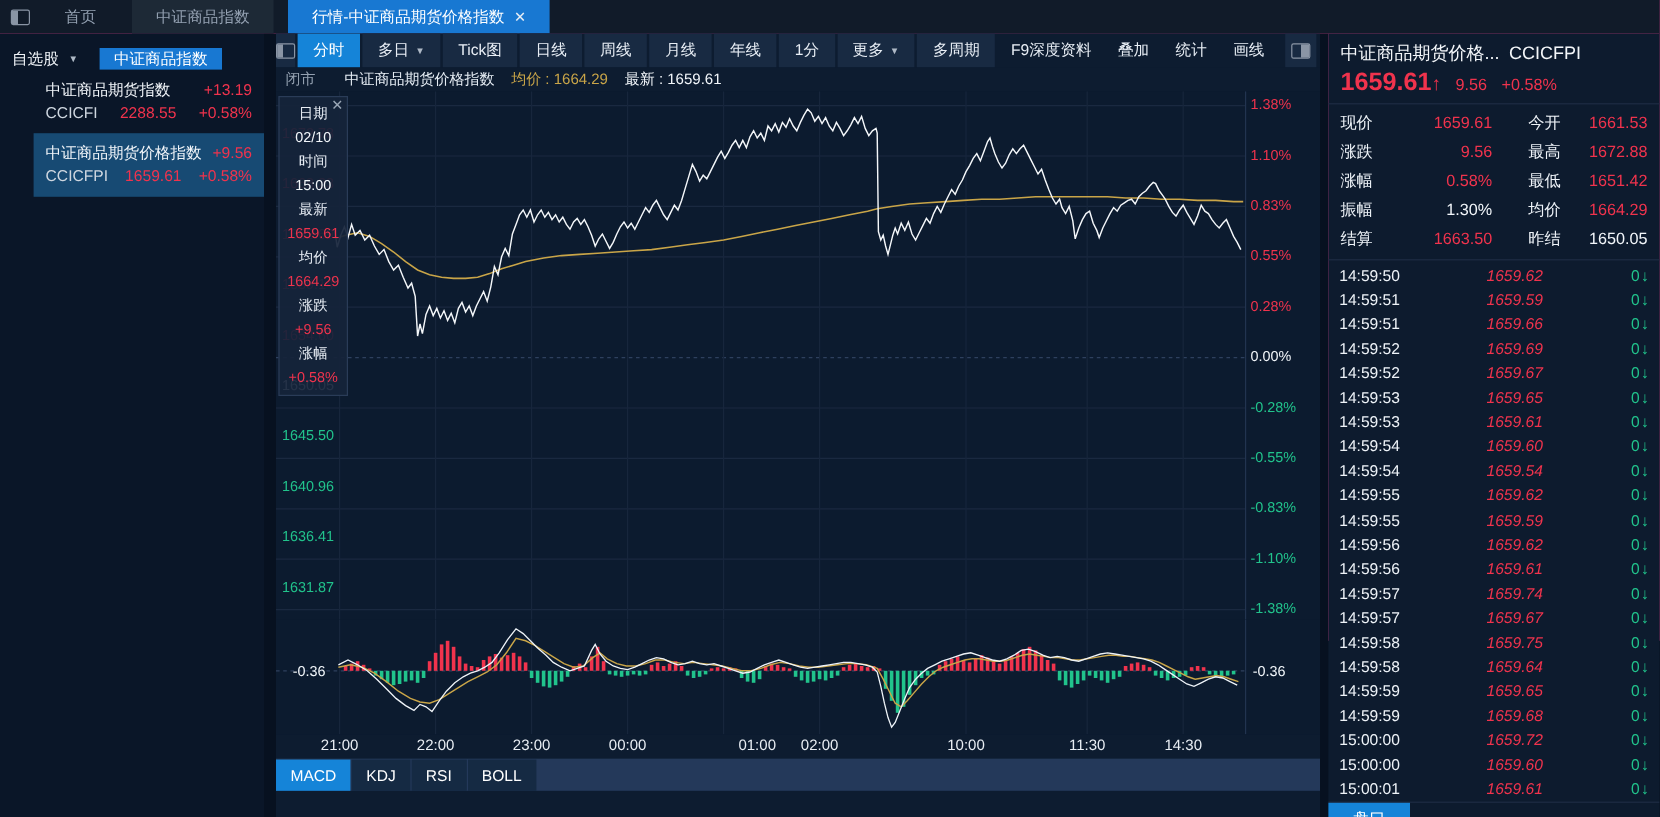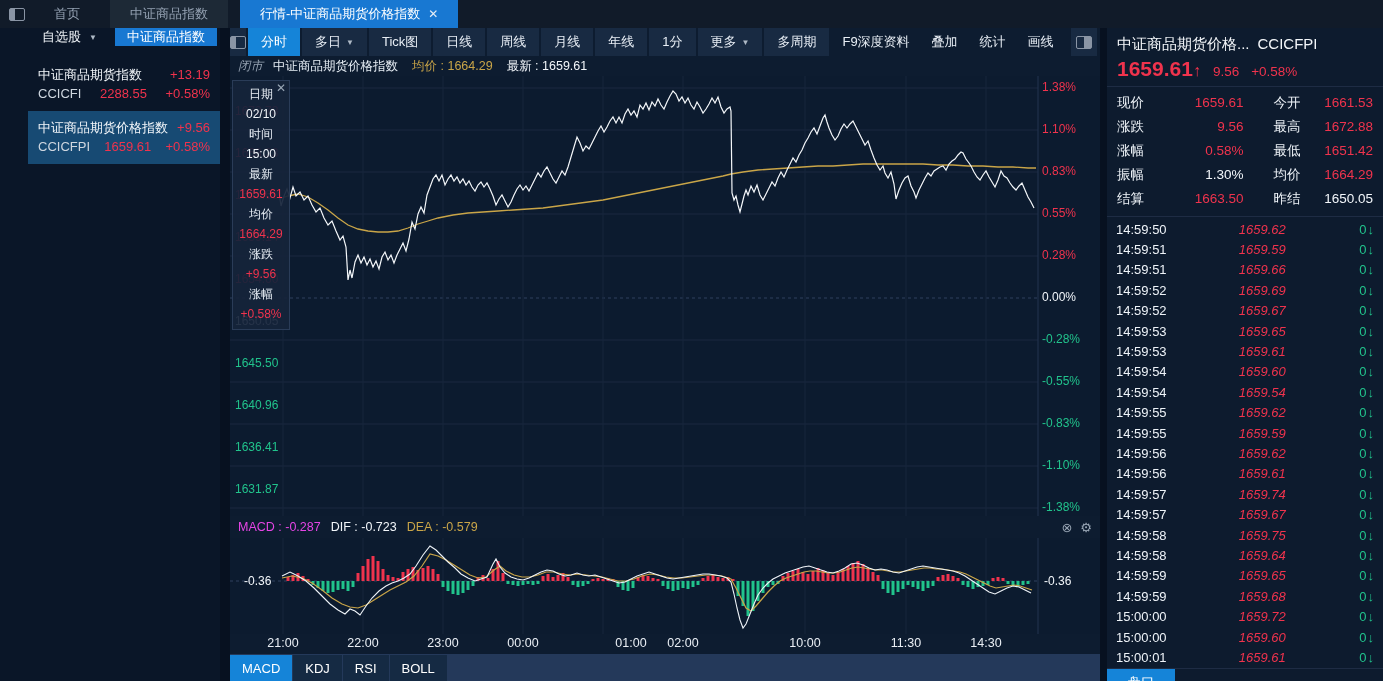--- a/index.html
+++ b/index.html
@@ -15,21 +15,21 @@
   .panel-ic.right { background:linear-gradient(to left,#8a95a5 0 7px,transparent 7px); }
   .top-tab { display:flex; align-items:center; padding:0 20px; color:#94a1b2; font-size:13px; cursor:default; }
   .top-tab.boxed { background:#1d2936; margin-left:10px; }
   .top-tab.active { background:#1878d2; color:#fff; margin-left:12px; }
   .top-tab .x { margin-left:8px; font-size:12px; color:#e8eef5; }
 
   .main { flex:1; display:flex; }
 
   
   .sidebar { width:220px; background:#0a1628; display:flex; flex-direction:column; }
-  .side-head { height:30px; display:flex; align-items:flex-start;margin-left:32px; }
+  .side-head { height:30px; display:flex; align-items:flex-end; }
   .dd-btn { display:flex; align-items:center; padding:0 10px; color:#f0f4f8; font-size:13px; }
   .dd-btn .caret { font-size:8px; margin-left:8px; color:#aeb9c6; }
   .grp-btn { background:#1878d2; color:#fff; font-size:13px; display:flex; align-items:center; padding:0 12px; margin-left:8px; }
   .w-item { padding:7px 10px 8px;margin-left:28px; }
   .w-item.sel { background:#174a73; }
   .w-row { display:flex; justify-content:space-between; align-items:baseline; line-height:19px; }
   .w-name { color:#f2f6fa; font-size:13px; }
   .w-code { color:#cfd7e0; font-size:13px; }
   .w-chg,.w-price,.w-pct { font-size:13px; }
   .red { color:#f0334d; } .wht { color:#f2f6fa; } .yel { color:#c9a548; }
@@ -41,21 +41,21 @@
   .chart-col { width:870px; display:flex; flex-direction:column; background:#0d1c30; }
   .ctoolbar { height:28px; background:#0d1c30; display:flex; align-items:stretch; flex:0 0 28px; }
   .tb-icbtn { width:26px; background:#182a42; margin-right:2px; display:flex; align-items:center; justify-content:center; }
   .tb-btn { background:#182a42; color:#e8eef5; font-size:13px; display:flex; align-items:center; padding:0 13px; margin-right:2px; white-space:nowrap; }
   .tb-btn.active { background:#1584d8; color:#fff; }
   .tb-btn .caret { font-size:8px; margin-left:5px; color:#aeb9c6; }
   .tb-right { margin-left:auto; display:flex; align-items:stretch; }
   .tb-flat { color:#e8eef5; font-size:13px; display:flex; align-items:center; padding:0 11px; white-space:nowrap; }
 
   .status-row { height:20px; display:flex; align-items:center; font-size:12.5px; padding-left:8px; flex:0 0 20px; }
-  .status-row .mkt { color:#93a0b0; margin-right:10px;font-style:italic; }
+  .status-row .mkt { color:#93a0b0; margin-right:24px; }
   .status-row .nm { color:#e6edf4; margin-right:14px; }
   .status-row .pair { margin-right:14px; }
 
   .plot-wrap { position:relative; height:440px; flex:0 0 440px; background:#0c1b2f; }
   .plot-wrap svg { position:absolute; left:0; top:0; }
   .ax-lab { position:absolute; font-size:12px; line-height:15px; }
   .ax-left { left:5px;margin-top:24px; }
   .ax-right { left:812px; }
 
   .tooltip { position:absolute; left:2px; top:4px; width:58px; background:rgba(22,36,58,.93);
@@ -294,29 +294,20 @@
               <div class="tt-row tt-lab">均价</div>
               <div class="tt-row tt-red">1664.29</div>
               <div class="tt-row tt-lab">涨跌</div>
               <div class="tt-row tt-red">+9.56</div>
               <div class="tt-row tt-lab">涨幅</div>
               <div class="tt-row tt-red">+0.58%</div>
             </div>
         </div>
       </div>
 
-      <div class="macd-head">
-        <span class="mh-pair mag"><span>MACD :</span> <span>-0.287</span></span>
-        <span class="mh-pair wht"><span>DIF :</span> <span>-0.723</span></span>
-        <span class="mh-pair yel"><span>DEA :</span> <span>-0.579</span></span>
-        <span class="mh-icons">
-          <span>⊗</span>
-          <span>⚙</span>
-        </span>
-      </div>
 
       <div class="macd-wrap">
         <svg id="macdSvg" width="868" height="96">
             <line x1="53" y1="0" x2="53" y2="96" stroke="#17263c" stroke-width="1"></line>
             <line x1="133" y1="0" x2="133" y2="96" stroke="#17263c" stroke-width="1"></line>
             <line x1="213" y1="0" x2="213" y2="96" stroke="#17263c" stroke-width="1"></line>
             <line x1="293" y1="0" x2="293" y2="96" stroke="#17263c" stroke-width="1"></line>
             <line x1="373" y1="0" x2="373" y2="96" stroke="#17263c" stroke-width="1"></line>
             <line x1="453" y1="0" x2="453" y2="96" stroke="#17263c" stroke-width="1"></line>
             <line x1="575" y1="0" x2="575" y2="96" stroke="#17263c" stroke-width="1"></line>

